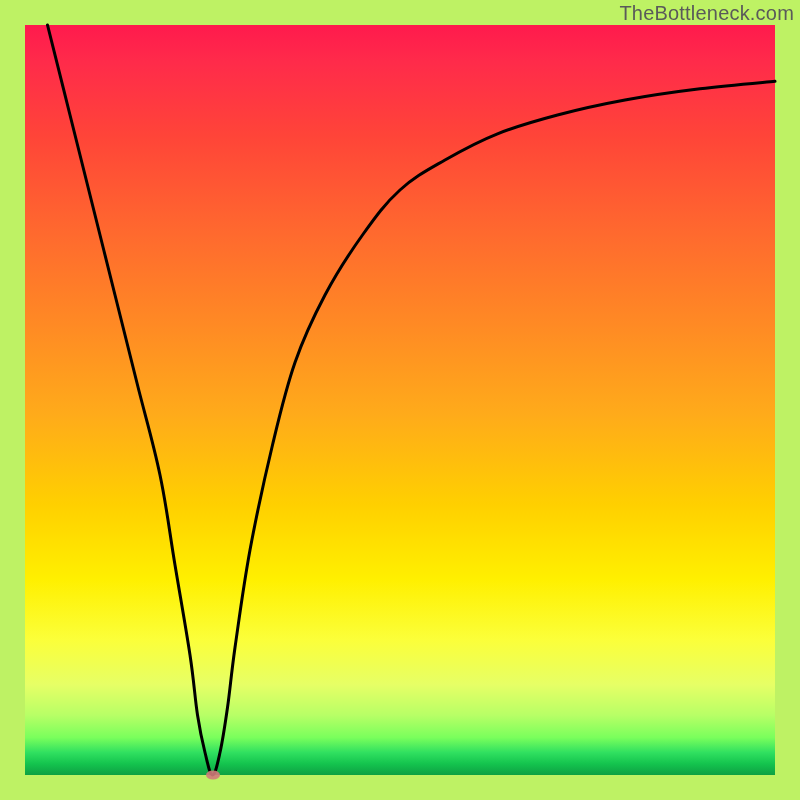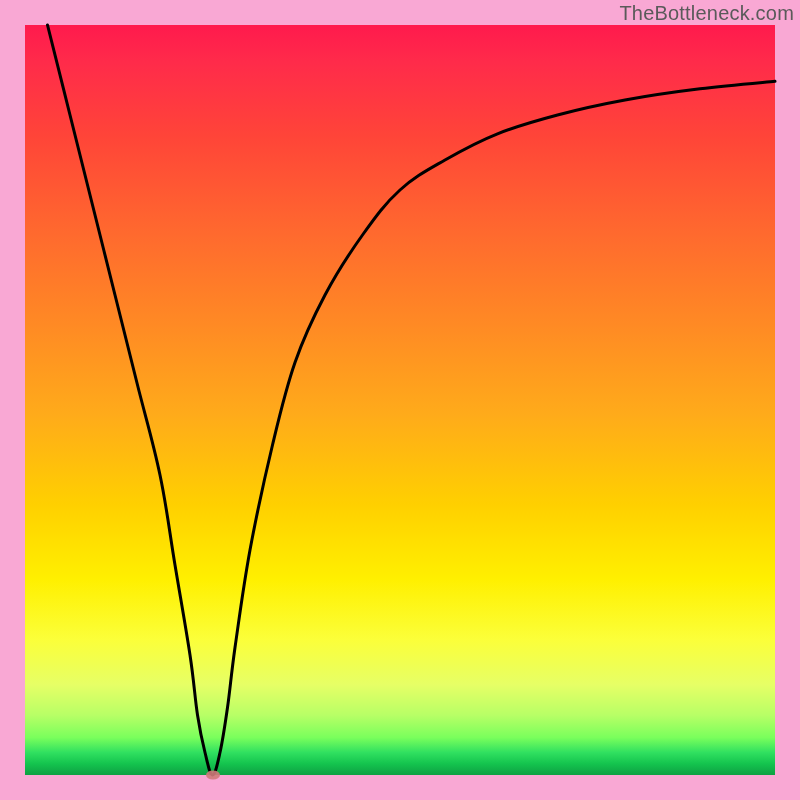--- a/index.html
+++ b/index.html
@@ -8,21 +8,21 @@
     width: 800px;
     height: 800px;
     background: #000;
     overflow: hidden;
     font-family: Arial, Helvetica, sans-serif;
   }
   .stage {
     position: relative;
     width: 800px;
     height: 800px;
-    background: #f9a8d4;
+    background: #bef264;
   }
   .plot-area {
     position: absolute;
     left: 25px;
     top: 25px;
     width: 750px;
     height: 750px;
     
     background: linear-gradient(
       to bottom,

